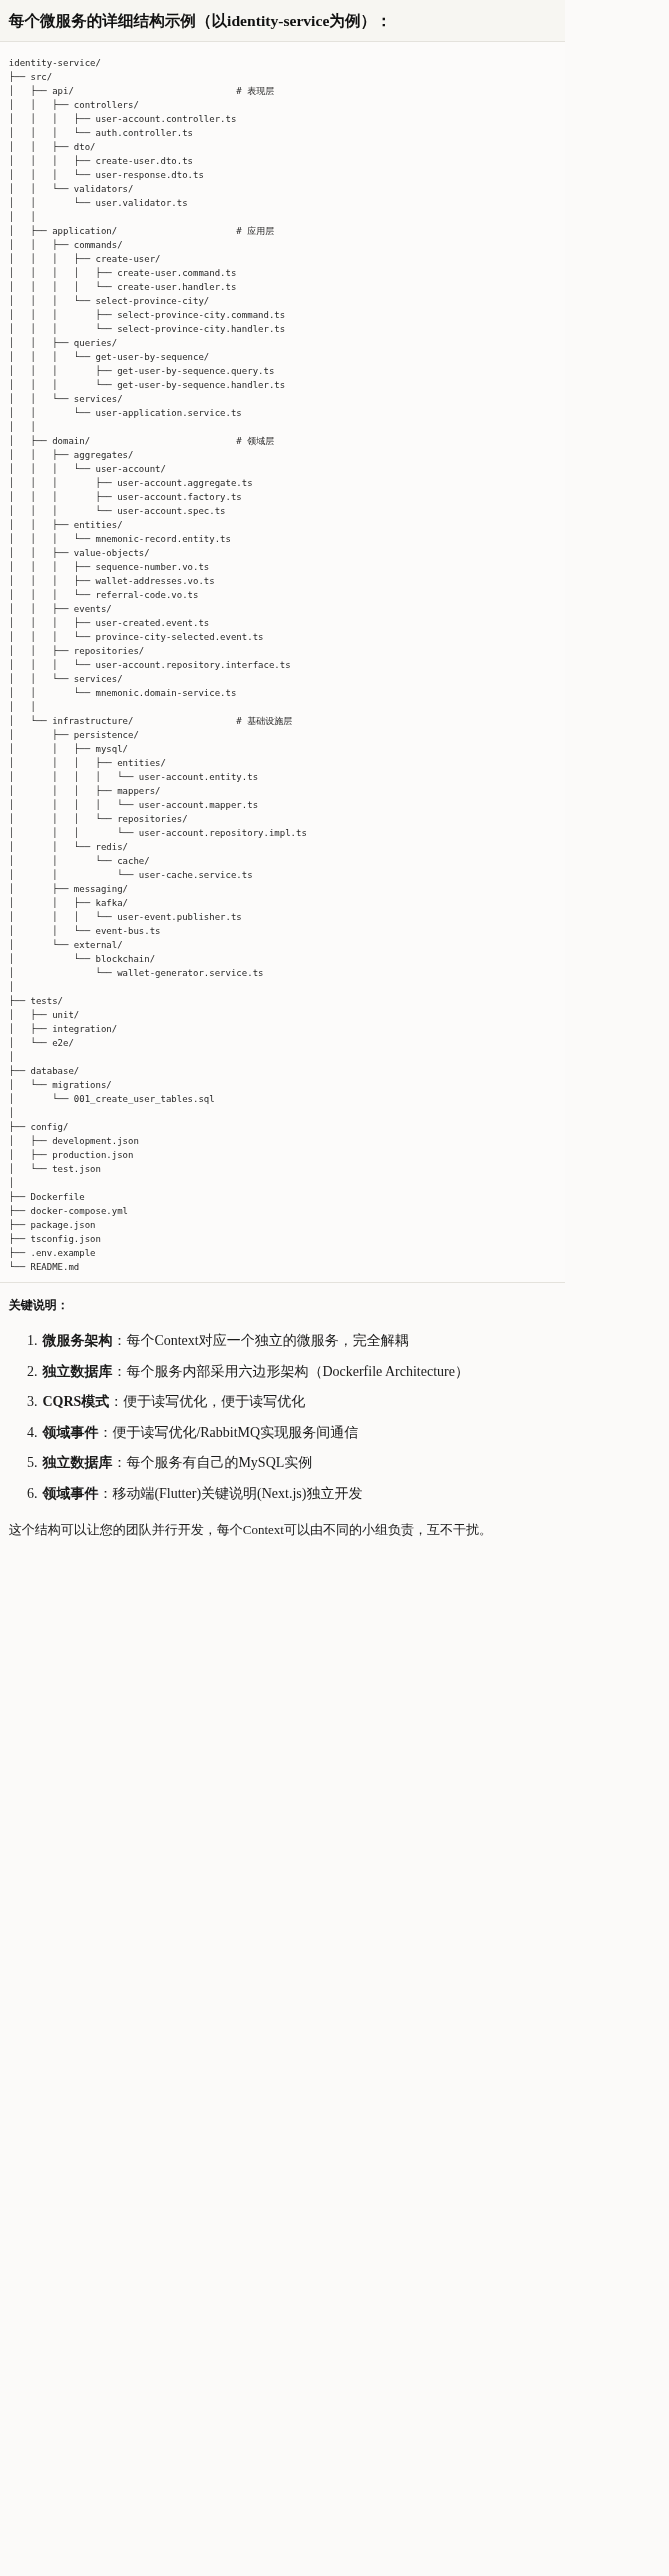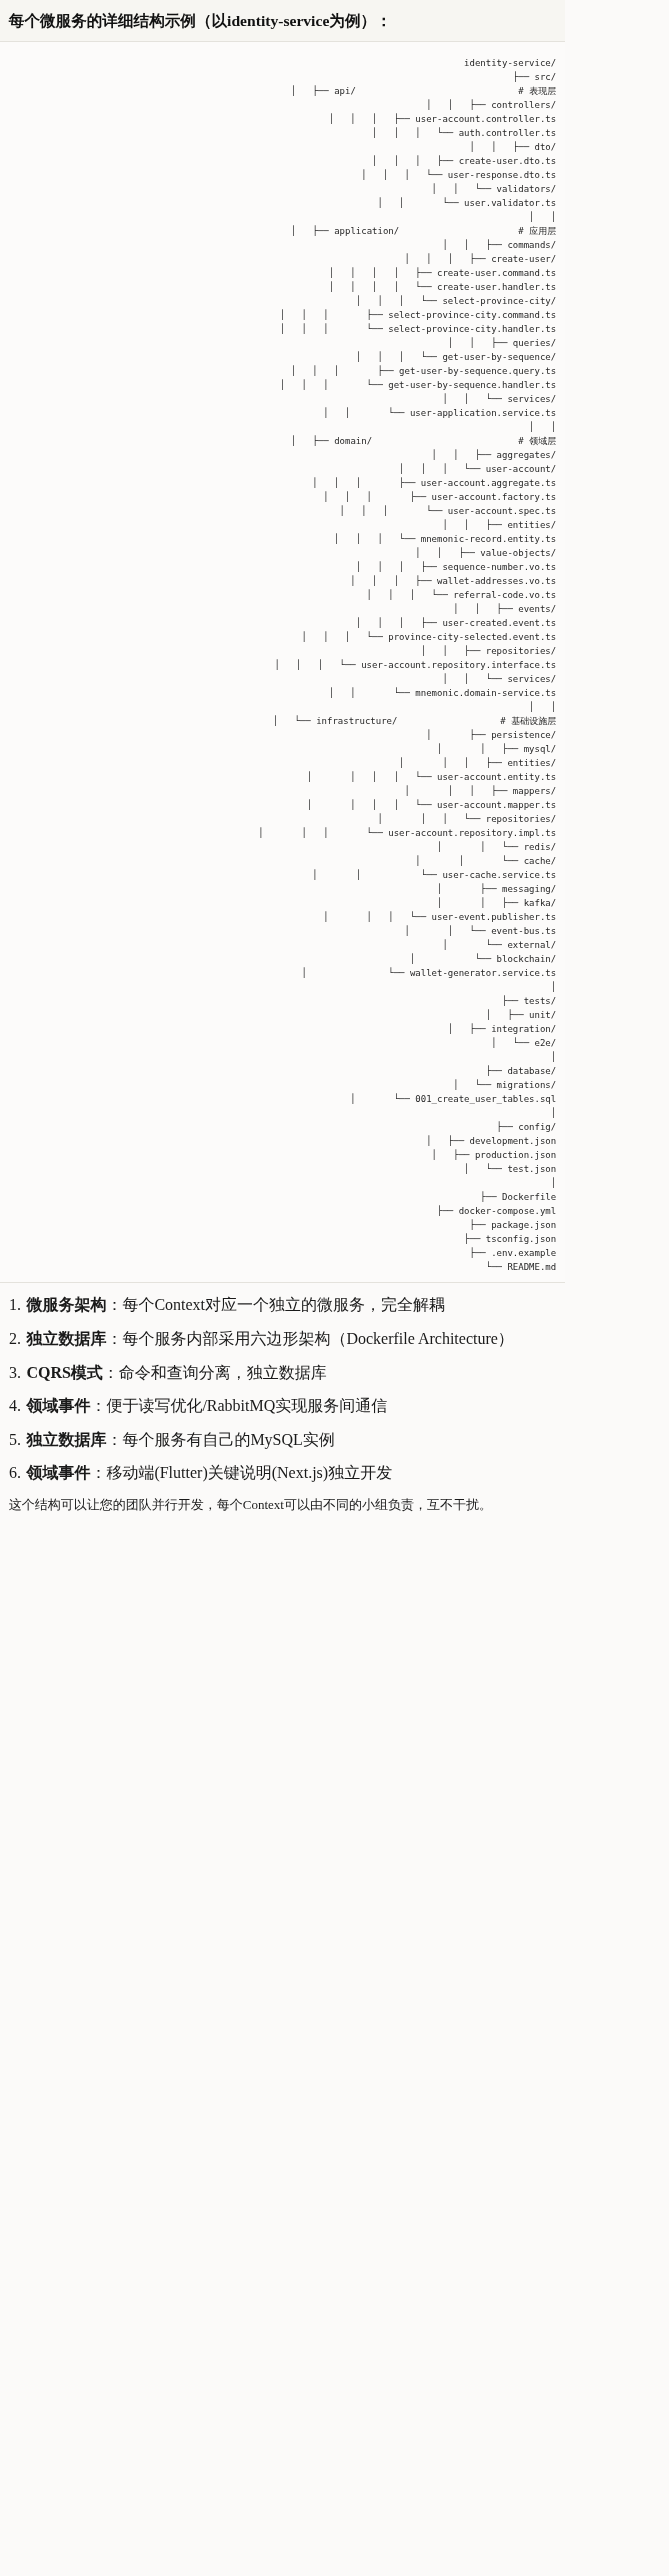--- a/index.html
+++ b/index.html
@@ -33,21 +33,20 @@
     letter-spacing: 0px;
     color: #111111;
     margin: 0;
     white-space: nowrap;
   }
 
   
   .tree-block {
     background: #fcfbfa;
     padding: 13.8px 8.8px 8.8px 8.8px;
-    text-align: right;
   }
   pre.tree {
     font-family: "DejaVu Sans Mono", "Liberation Mono", monospace;
     font-size: 9px;
     line-height: 14px;
     color: #262626;
     margin: 0;
     padding: 0;
     white-space: pre;
     tab-size: 4;
@@ -61,25 +60,25 @@
     background: #fbfaf9;
   }
   .notes-title {
     font-family: "Liberation Serif", serif;
     font-weight: bold;
     font-size: 12px;
     color: #111111;
     margin: 3.8px 0 10px 0;
   }
   ol.notes-list {
-    margin: 0;
+    margin: 16px;
     padding: 0 0 0 16.3px;
     list-style: decimal;
     font-family: "Liberation Serif", serif;
-    font-size: 16px;
+    font-size: 14px;
     line-height: 1.55;
     color: #1a1a1a;
   }
   ol.notes-list > li {
     margin: 0 0 8.8px 0;
     padding-left: 1.3px;
   }
   ol.notes-list > li b {
     font-weight: bold;
   }
@@ -185,24 +184,25 @@
 │
 ├── Dockerfile
 ├── docker-compose.yml
 ├── package.json
 ├── tsconfig.json
 ├── .env.example
 └── README.md</pre>
   </div>
 
   <div class="notes">
+    <div class="notes-title">关键说明：</div>
     <ol class="notes-list">
       <li><b>微服务架构</b><span>：每个Context对应一个独立的微服务，完全解耦</span></li>
       <li><b>独立数据库</b><span>：每个服务内部采用六边形架构（Dockerfile Architecture）</span></li>
-      <li><b>CQRS模式</b><span>：命令和查询分离，独立数据库</span></li>
+      <li><b>CQRS模式</b><span>：便于读写优化，便于读写优化</span></li>
       <li><b>领域事件</b><span>：便于读写优化/RabbitMQ实现服务间通信</span></li>
       <li><b>独立数据库</b><span>：每个服务有自己的MySQL实例</span></li>
       <li><b>领域事件</b><span>：移动端(Flutter)关键说明(Next.js)独立开发</span></li>
     </ol>
     <p class="closing">这个结构可以让您的团队并行开发，每个Context可以由不同的小组负责，互不干扰。</p>
   </div>
 
 </div>
 
 

